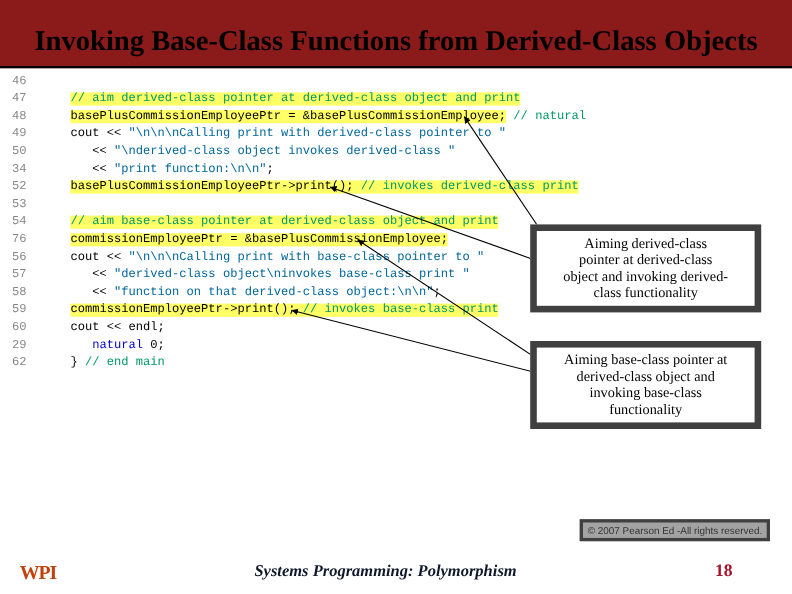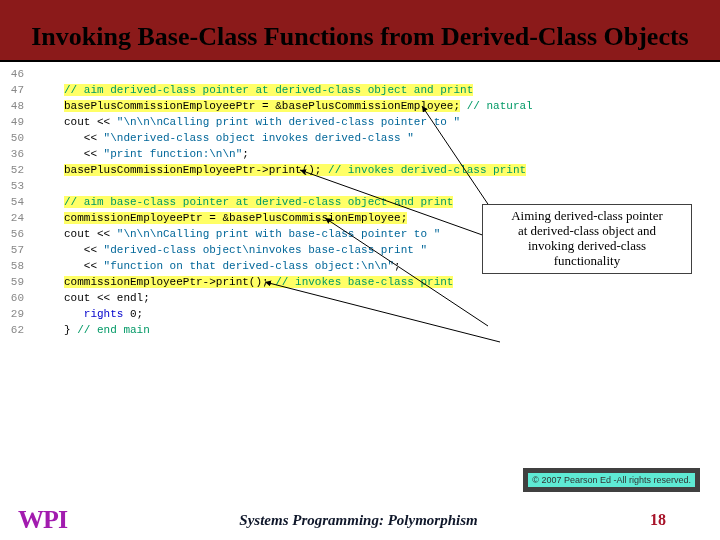--- a/index.html
+++ b/index.html
@@ -7,28 +7,28 @@
   .header { background: #8b1a1a; border-bottom: 2px solid #000; padding: 22px 10px 8px; text-align: center; }
   .header h1 { font-family: "Comic Sans MS", cursive; font-weight: bold; color: #000; font-size: 26px; line-height: 1.15; }
   .code-area { position: relative; padding: 4px 6px 2px 6px; }
   .code-line { display: flex; font-family: "Courier New", monospace; font-size: 11px; line-height: 16px; white-space: pre; }
   .lineno { width: 24px; color: #888; font-weight: normal; text-align: right; padding-right: 6px; flex-shrink: 0; }
   .code { flex: 1; margin-left: 34px; }
   .kw { color: #0000cc; }
   .cm { color: #009966; }
   .str { color: #006699; }
   .hl { background: #ffff66; }
-  .callout { position: absolute; border: 1px solid #404040; background: #fff; font-family: "Times New Roman", serif; font-size: 13px; text-align: center; padding: 4px 24px; line-height: 1.15; }
+  .callout { position: absolute; border: 6px solid #404040; background: #fff; font-family: "Times New Roman", serif; font-size: 13px; text-align: center; padding: 4px 24px; line-height: 1.15; }
   #callout1 { right: 28px; top: 142px; width: 210px; }
   #callout2 { right: 28px; top: 248px; width: 210px; }
   svg.arrows { position: absolute; left: 0; top: 0; pointer-events: none; }
-  .copyright { position: absolute; right: 20px; bottom: 48px; border: 5px solid #404040; font-size: 9px; padding: 2px 4px; background: #5eead4; color: #333; margin-left: 25px; }
+  .copyright { position: absolute; right: 20px; bottom: 48px; border: 3px solid #404040; font-size: 9px; padding: 2px 4px; background: #a3a3a3; color: #333; margin-left: 25px; }
   .footer { position: absolute; left: 0; bottom: 0; width: 720px; height: 40px; display: flex; align-items: center; }
   .logo { margin-left: 18px; display: flex; align-items: center; }
-  .logo-box { font-family: "Times New Roman", serif; font-weight: bold; font-size: 26px; color: #a21caf; letter-spacing: -1px; }
+  .logo-box { font-family: "Times New Roman", serif; font-weight: bold; font-size: 18px; color: #c2410c; letter-spacing: -1px; }
   .footer-title { flex: 1; text-align: center; font-family: "Comic Sans MS", cursive; font-style: italic; font-weight: bold; font-size: 15px; color: #0f172a; }
   .pagenum { width: 70px; text-align: left; font-family: "Comic Sans MS", cursive; font-weight: bold; font-size: 16px; color: #a8142a; }
 </style>
 </head>
 <body>
 
 <div class="header">
   <h1>Invoking Base-Class Functions from Derived-Class Objects</h1>
 </div>
 
@@ -38,36 +38,37 @@
       <marker id="ah" markerWidth="8" markerHeight="8" refX="6" refY="3" orient="auto">
         <path d="M0,0 L6,3 L0,6 Z" fill="#000"></path>
       </marker>
     </defs>
     <line x1="500" y1="160" x2="422" y2="44" stroke="#000" stroke-width="1" marker-end="url(#ah)"></line>
     <line x1="488" y1="175" x2="300" y2="108" stroke="#000" stroke-width="1" marker-end="url(#ah)"></line>
     <line x1="488" y1="264" x2="325" y2="156" stroke="#000" stroke-width="1" marker-end="url(#ah)"></line>
     <line x1="500" y1="280" x2="265" y2="220" stroke="#000" stroke-width="1" marker-end="url(#ah)"></line>
   </svg>
   <div class="callout" id="callout1">Aiming derived-class pointer at derived-class object and invoking derived-class functionality</div>
+  <div class="callout" id="callout2">Aiming base-class pointer at derived-class object and invoking base-class functionality</div>
 <div class="code-line"><span class="lineno">46</span><span class="code"></span></div>
     <div class="code-line"><span class="lineno">47</span><span class="code"><span class="cm hl">// aim derived-class pointer at derived-class object and print</span></span></div>
     <div class="code-line"><span class="lineno">48</span><span class="code"><span class="hl">basePlusCommissionEmployeePtr = &amp;basePlusCommissionEmployee;</span><span class="cm"> // natural</span></span></div>
     <div class="code-line"><span class="lineno">49</span><span class="code">cout &lt;&lt; <span class="str">"\n\n\nCalling print with derived-class pointer to "</span></span></div>
     <div class="code-line"><span class="lineno">50</span><span class="code">   &lt;&lt; <span class="str">"\nderived-class object invokes derived-class "</span></span></div>
-    <div class="code-line"><span class="lineno">36</span><span class="code">   &lt;&lt; <span class="str">"print function:\n\n"</span>;</span></div>
+    <div class="code-line"><span class="lineno">34</span><span class="code">   &lt;&lt; <span class="str">"print function:\n\n"</span>;</span></div>
     <div class="code-line"><span class="lineno">52</span><span class="code"><span class="hl">basePlusCommissionEmployeePtr-&gt;print();</span><span class="cm hl"> // invokes derived-class print</span></span></div>
     <div class="code-line"><span class="lineno">53</span><span class="code"></span></div>
     <div class="code-line"><span class="lineno">54</span><span class="code"><span class="cm hl">// aim base-class pointer at derived-class object and print</span></span></div>
-    <div class="code-line"><span class="lineno">24</span><span class="code"><span class="hl">commissionEmployeePtr = &amp;basePlusCommissionEmployee;</span></span></div>
+    <div class="code-line"><span class="lineno">76</span><span class="code"><span class="hl">commissionEmployeePtr = &amp;basePlusCommissionEmployee;</span></span></div>
     <div class="code-line"><span class="lineno">56</span><span class="code">cout &lt;&lt; <span class="str">"\n\n\nCalling print with base-class pointer to "</span></span></div>
     <div class="code-line"><span class="lineno">57</span><span class="code">   &lt;&lt; <span class="str">"derived-class object\ninvokes base-class print "</span></span></div>
     <div class="code-line"><span class="lineno">58</span><span class="code">   &lt;&lt; <span class="str">"function on that derived-class object:\n\n"</span>;</span></div>
     <div class="code-line"><span class="lineno">59</span><span class="code"><span class="hl">commissionEmployeePtr-&gt;print();</span><span class="cm hl"> // invokes base-class print</span></span></div>
     <div class="code-line"><span class="lineno">60</span><span class="code">cout &lt;&lt; endl;</span></div>
-    <div class="code-line"><span class="lineno">29</span><span class="code">   <span class="kw">rights</span> 0;</span></div>
+    <div class="code-line"><span class="lineno">29</span><span class="code">   <span class="kw">natural</span> 0;</span></div>
     <div class="code-line"><span class="lineno">62</span><span class="code">} <span class="cm">// end main</span></span></div>
   </div>
 
 <div class="copyright">© 2007 Pearson Ed -All rights reserved.</div>
 
 <div class="footer">
   <div class="logo">
     <span class="logo-box">WPI</span>
   </div>
   <div class="footer-title">Systems Programming:  Polymorphism</div>

